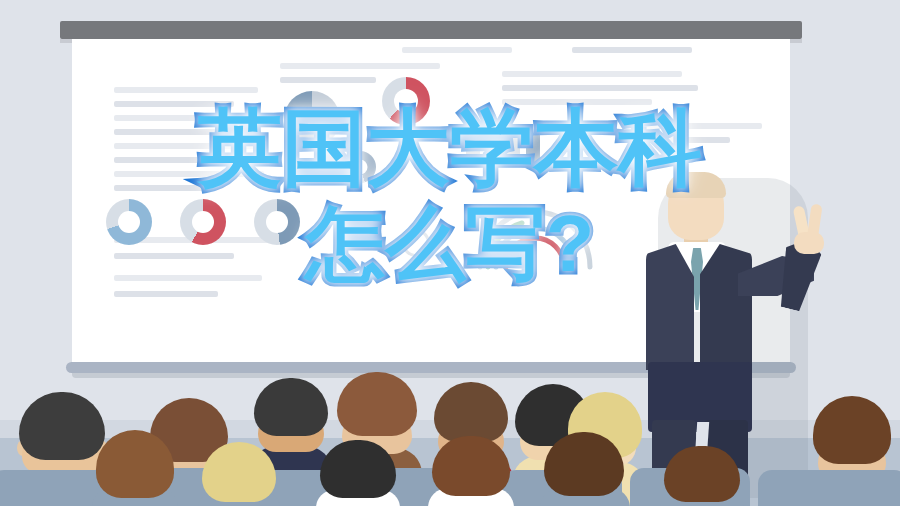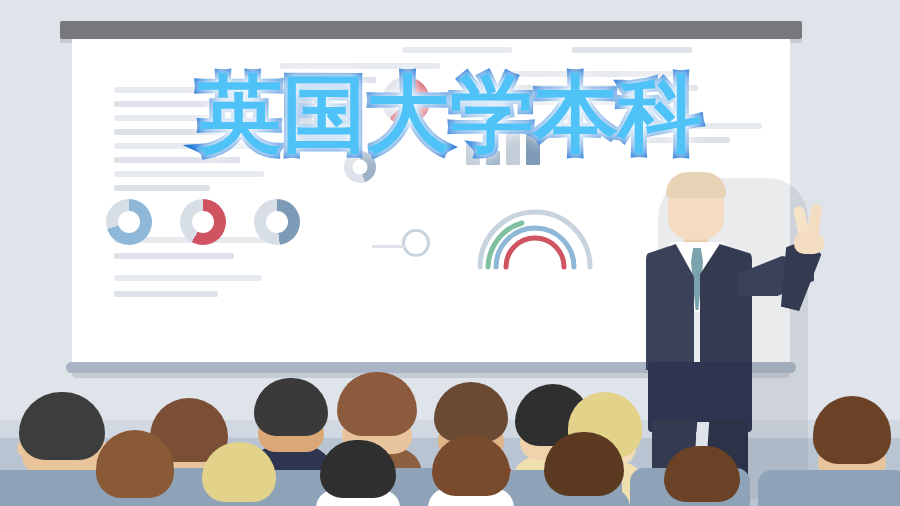--- a/index.html
+++ b/index.html
@@ -112,21 +112,21 @@
     color:#4FC3F7;
     letter-spacing:2px;
     white-space:nowrap;
     -webkit-text-stroke:7px #1773d6;
     paint-order: stroke fill;
     text-shadow:
        0 0 10px rgba(255,255,255,.95),
        0 0 16px rgba(255,255,255,.85),
        0 0 22px rgba(255,255,255,.7);
   }
-  .tline-1 { margin-top:72px; font-size:84px; line-height:84px; letter-spacing:0px; }
+  .tline-1 { margin-top:106px; font-size:84px; line-height:84px; letter-spacing:0px; }
   .tline-2 { margin-top:16px;  font-size:80px; line-height:80px; letter-spacing:1px; }
   .tline-3 { margin-top:14px;  font-size:80px; line-height:80px; letter-spacing:0px; }
 </style>
 </head>
 <body>
 
 <div id="stage">
 
   <div class="wall-upper"></div>
   <div class="wall-mid"></div>
@@ -312,15 +312,16 @@
     <div class="head" style="left:4px; top:0px; width:80px; height:64px; background:#5c3a22; border-radius:40px 40px 26px 26px;"></div>
   </div>
 
   <div class="aud" style="left:660px; top:446px; width:84px; height:60px;">
     <div class="body" style="left:0px; top:46px; width:84px; height:16px; background:#8fa3b8;"></div>
     <div class="head" style="left:4px; top:0px; width:76px; height:56px; background:#6b4226; border-radius:38px 38px 24px 24px;"></div>
   </div>
 
   <div class="headline">
     <div class="tline tline-1">英国大学本科</div>
+    <div class="tline tline-3">怎么写?</div>
   </div>
 
 </div>
 
 </body></html>

